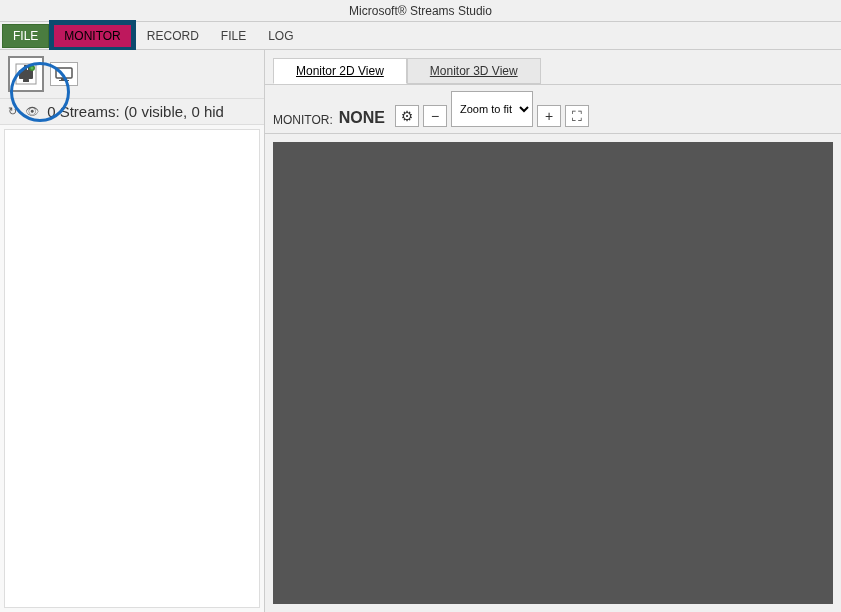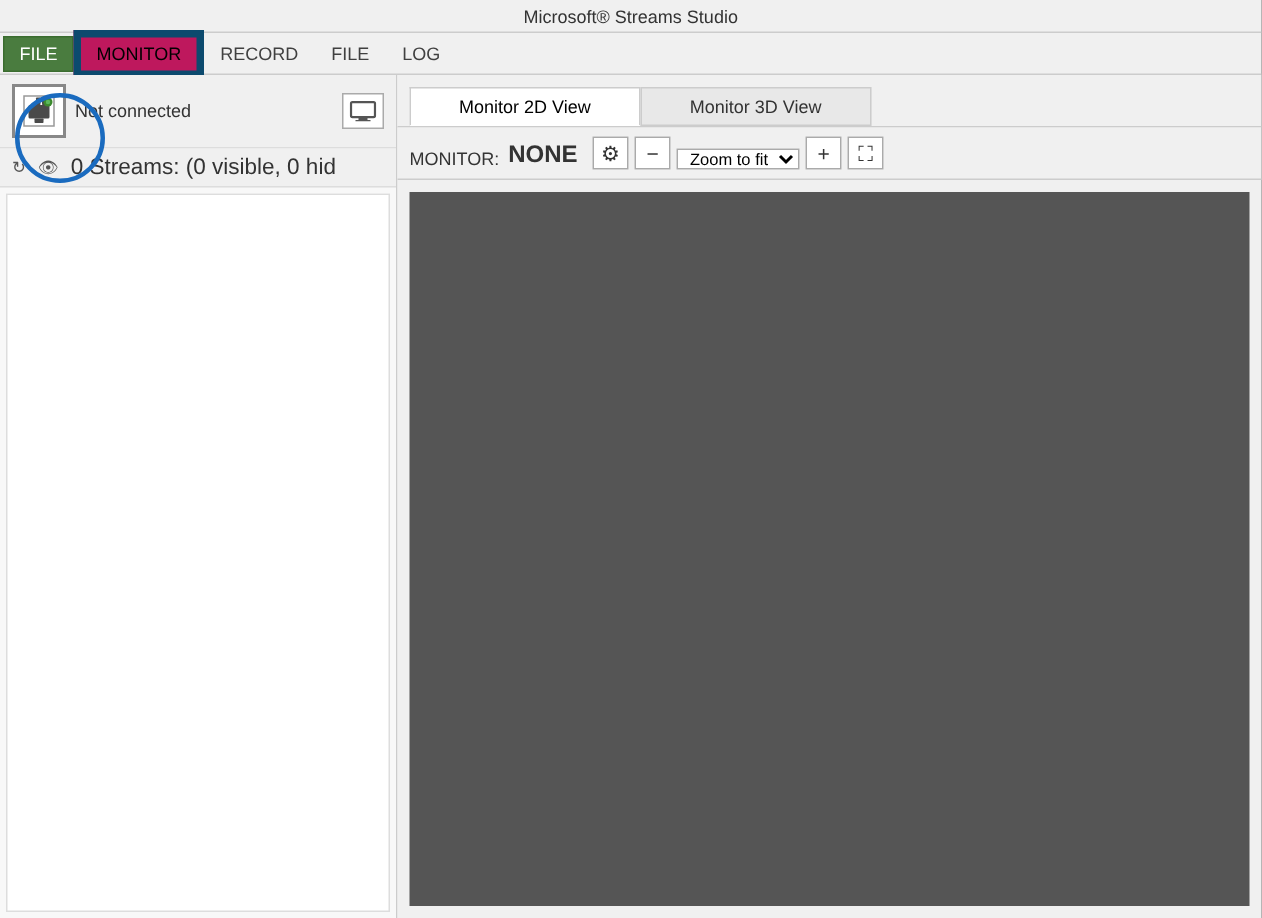--- a/index.html
+++ b/index.html
@@ -159,26 +159,27 @@
 
     #view-tabs {
       display: flex;
       padding: 8px 8px 0 8px;
       background: #f0f0f0;
       border-bottom: 1px solid #ccc;
       gap: 0;
     }
 
     .view-tab {
-      padding: 5px 32px;
+      padding: 5px 22px;
       border: 1px solid #ccc;
       cursor: pointer;
       font-size: 12px;
       background: #f0f0f0;
       color: #333;
+      text-decoration: underline;
     }
 
     .view-tab.active {
       background: white;
       border-bottom: 1px solid white;
       color: #000;
       font-weight: normal;
     }
 
     .view-tab:not(.active) {
@@ -214,21 +215,21 @@
       background: white;
       display: flex;
       align-items: center;
       justify-content: center;
       cursor: pointer;
       font-size: 14px;
       color: #333;
     }
 
     #zoom-select {
-      height: 14px;
+      height: 36px;
       border: 1px solid #aaa;
       background: white;
       font-size: 11px;
       padding: 0 4px;
       cursor: pointer;
     }
 
     #view-canvas {
       flex: 1;
       margin: 8px;
@@ -263,21 +264,20 @@
 
           <rect x="9" y="2" width="3" height="5" fill="#4a4a4a" rx="0.5"></rect>
           <rect x="13" y="2" width="3" height="5" fill="#4a4a4a" rx="0.5"></rect>
           <rect x="4" y="7" width="14" height="9" fill="#4a4a4a" rx="1"></rect>
           <rect x="8" y="16" width="6" height="3" fill="#4a4a4a" rx="0.5"></rect>
 
           <circle cx="17" cy="5" r="3" fill="#3c8a2e"></circle>
           <circle cx="17" cy="5" r="1.5" fill="#5cb85c"></circle>
         </svg>
       </div>
-      <span id="not-connected-label">Not connected</span>
       <div id="monitor-btn">
         <svg width="18" height="14" viewBox="0 0 18 14">
           <rect x="1" y="1" width="16" height="10" fill="none" stroke="#555" stroke-width="1.5" rx="1"></rect>
           <rect x="6" y="11" width="6" height="2" fill="#555"></rect>
           <rect x="4" y="13" width="10" height="1" fill="#555"></rect>
         </svg>
       </div>
     </div>
 
     <div class="blue-circle"></div>

